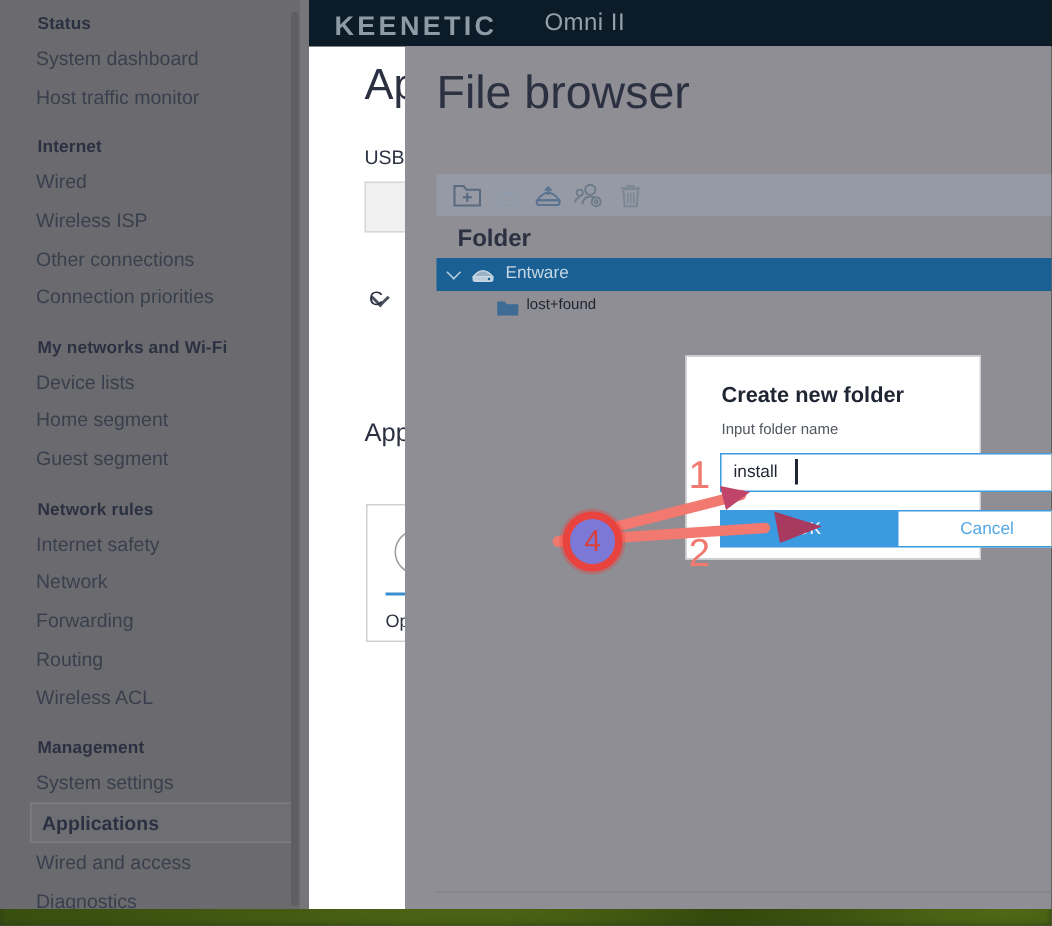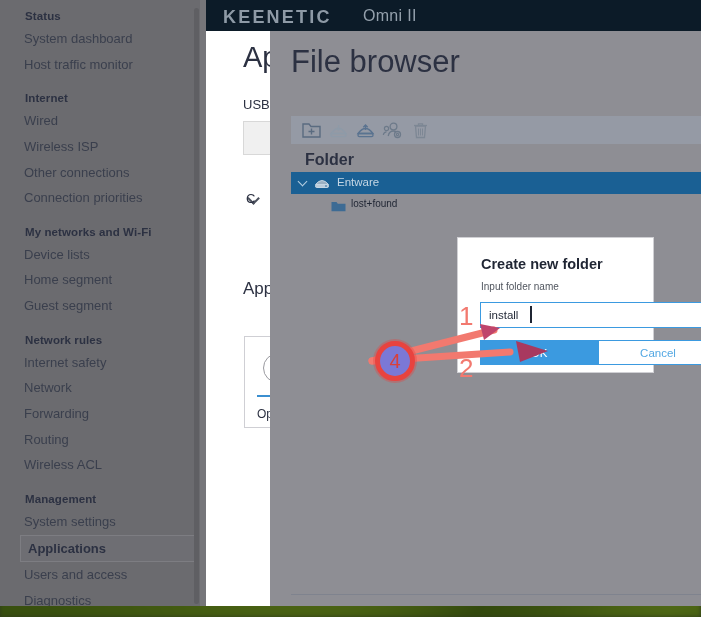--- a/index.html
+++ b/index.html
@@ -283,21 +283,21 @@
           <div class="nav-item">Network</div>
           <div class="nav-item">Forwarding</div>
           <div class="nav-item">Routing</div>
           <div class="nav-item">Wireless ACL</div>
           <div class="nav-gap"></div>
         </div>
         <div class="nav-group">
           <div class="nav-head">Management</div>
           <div class="nav-item">System settings</div>
           <div class="nav-item active">Applications</div>
-          <div class="nav-item">Users and access</div>
+          <div class="nav-item">Wired and access</div>
           <div class="nav-item">Diagnostics</div>
           <div class="nav-item">OPKG</div>
         </div>
       </div>
 
     <div id="sidebar-scrollbar"></div>
   </nav>
   <div id="sidebar-edge"></div>
 
   <header id="header">

